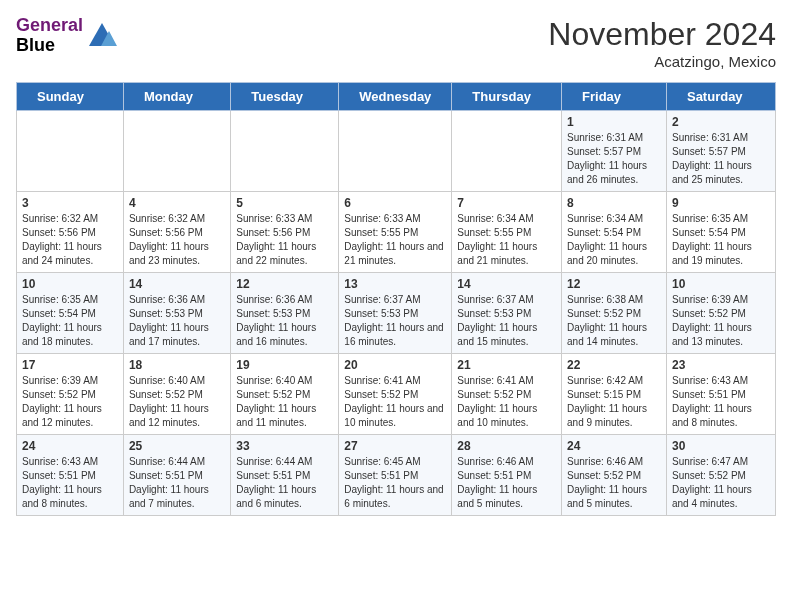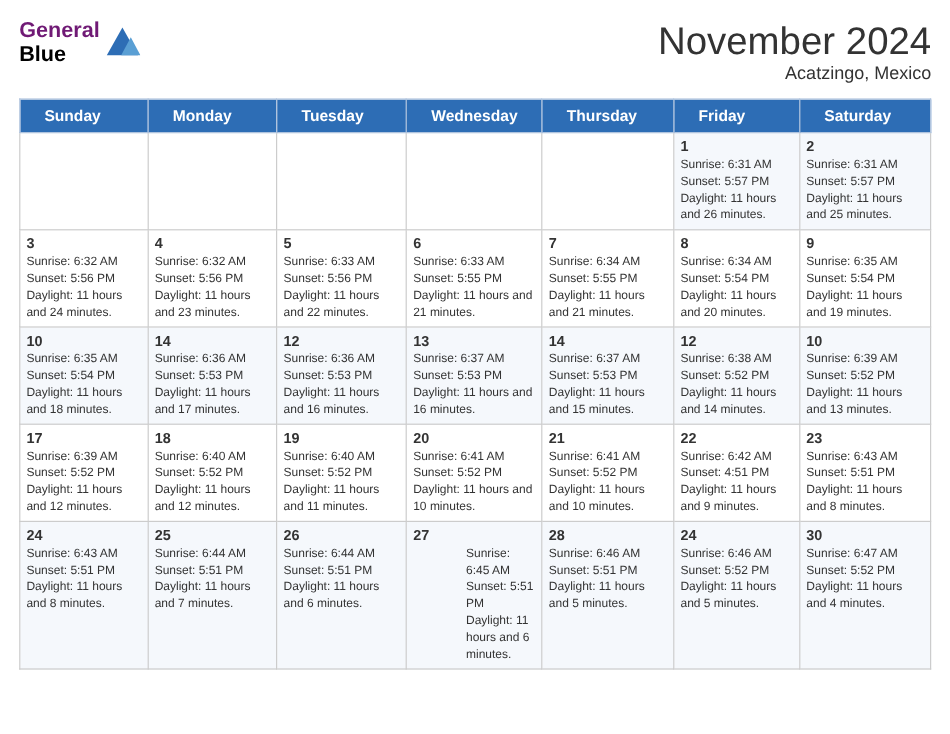--- a/index.html
+++ b/index.html
@@ -264,21 +264,21 @@
         </td>
         <td>
           <span class="day-number">21</span>
           <div class="day-info" style="white-space: pre-line;">Sunrise: 6:41 AM
 Sunset: 5:52 PM
 Daylight: 11 hours and 10 minutes.</div>
         </td>
         <td>
           <span class="day-number">22</span>
           <div class="day-info" style="white-space: pre-line;">Sunrise: 6:42 AM
-Sunset: 4:51 PM
+Sunset: 5:15 PM
 Daylight: 11 hours and 9 minutes.</div>
         </td>
         <td>
           <span class="day-number">23</span>
           <div class="day-info" style="white-space: pre-line;">Sunrise: 6:43 AM
 Sunset: 5:51 PM
 Daylight: 11 hours and 8 minutes.</div>
         </td>
       </tr>
       <tr>
@@ -288,28 +288,28 @@
 Sunset: 5:51 PM
 Daylight: 11 hours and 8 minutes.</div>
         </td>
         <td>
           <span class="day-number">25</span>
           <div class="day-info" style="white-space: pre-line;">Sunrise: 6:44 AM
 Sunset: 5:51 PM
 Daylight: 11 hours and 7 minutes.</div>
         </td>
         <td>
-          <span class="day-number">26</span>
+          <span class="day-number">33</span>
           <div class="day-info" style="white-space: pre-line;">Sunrise: 6:44 AM
 Sunset: 5:51 PM
 Daylight: 11 hours and 6 minutes.</div>
         </td>
         <td>
           <span class="day-number">27</span>
-          <div class="day-info" style="white-space: pre-line; margin-left: 44px;">Sunrise: 6:45 AM
+          <div class="day-info" style="white-space: pre-line;">Sunrise: 6:45 AM
 Sunset: 5:51 PM
 Daylight: 11 hours and 6 minutes.</div>
         </td>
         <td>
           <span class="day-number">28</span>
           <div class="day-info" style="white-space: pre-line;">Sunrise: 6:46 AM
 Sunset: 5:51 PM
 Daylight: 11 hours and 5 minutes.</div>
         </td>
         <td>

